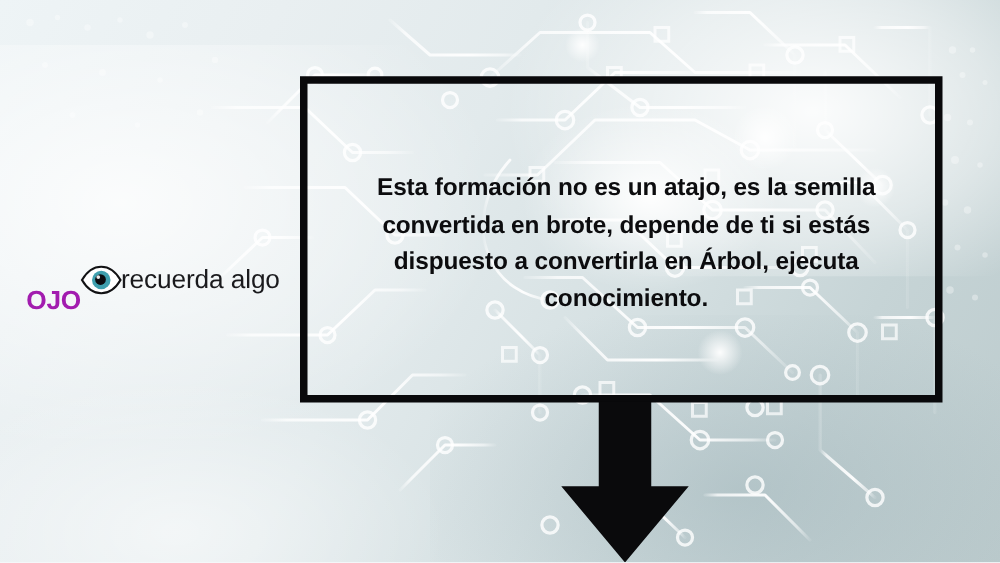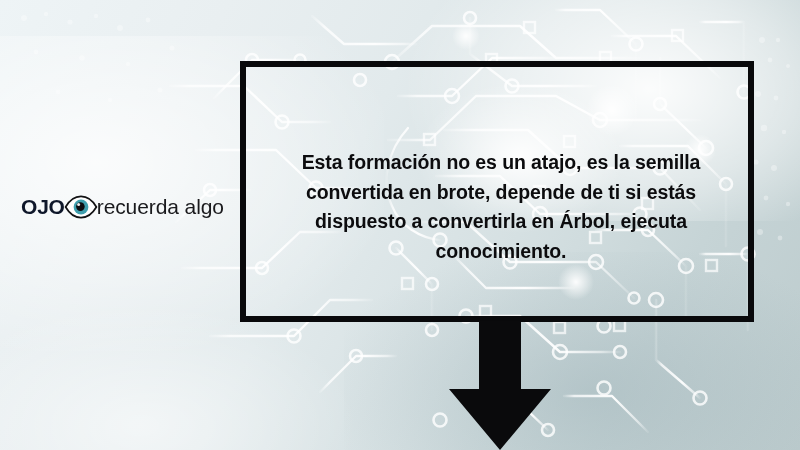--- a/index.html
+++ b/index.html
@@ -101,21 +101,21 @@
     top: 61px;
     width: 514px;
     height: 261px;
     box-sizing: border-box;
     border: 6px solid #09090b;
     display: flex;
     align-items: flex-start;
     justify-content: center;
   }
   #message-text {
-    margin: 12px;
+    margin: 0;
     padding: 69px 16px 0 24px;
     width: 100%;
     box-sizing: border-box;
     text-align: center;
     font-family: "Liberation Sans", sans-serif;
     font-weight: bold;
     font-size: 19.5px;
     line-height: 1.52;
     color: #0c0c0e;
     letter-spacing: -0.1px;
@@ -136,22 +136,23 @@
     left: 21px;
     top: 195px;
     display: flex;
     align-items: center;
     white-space: nowrap;
   }
   #ojo-word {
     font-family: "Liberation Sans", sans-serif;
     font-weight: bold;
     font-size: 21px;
-    color: #0f172a;
+    color: #a21caf;
     letter-spacing: -0.2px;
+    margin-top: 34px;
   }
   #eye-icon {
     display: block;
     margin: 0 -1px;
   }
   #ojo-tail {
     font-family: "Liberation Sans", sans-serif;
     font-weight: normal;
     font-size: 21px;
     color: #1a1a1d;

